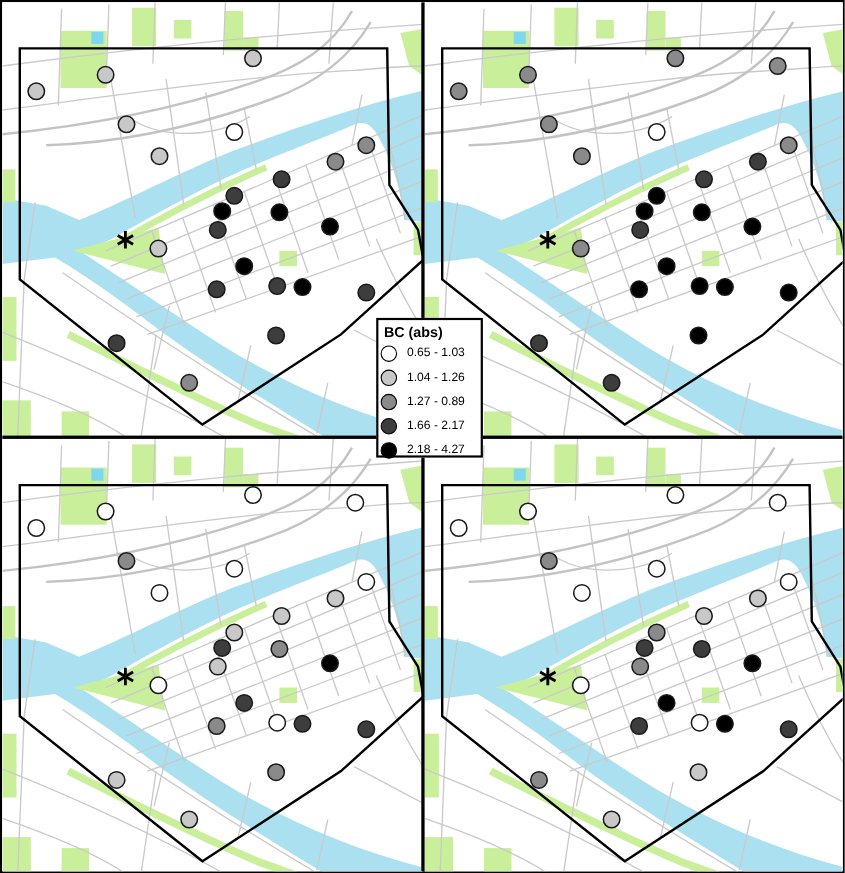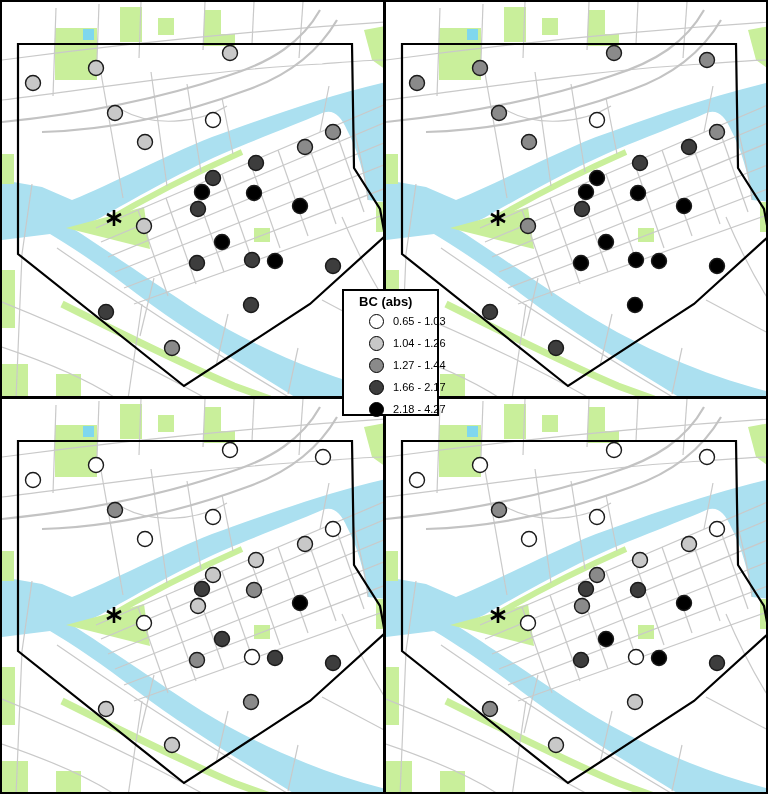--- a/index.html
+++ b/index.html
@@ -3,22 +3,22 @@
 <meta charset="utf-8">
 <style>
   html,body{margin:0;padding:0;background:#e8e8e8;font-family:"Liberation Sans",sans-serif;}
   #figure{position:relative;width:768px;height:794px;background:#ffffff;border:2px solid #000;box-sizing:border-box;overflow:hidden;}
   .panel{position:absolute;width:382px;height:395px;overflow:hidden;background:#ffffff;}
   .panel svg.map{position:absolute;left:0;top:0;width:384px;height:397px;}
   .panel-title{position:absolute;top:8px;left:0;width:100%;text-align:center;font-size:17px;font-weight:bold;color:#000;letter-spacing:0.2px;}
   .divider-v{position:absolute;left:381px;top:0;width:3px;height:100%;background:#000;z-index:5;}
   .divider-h{position:absolute;top:394px;left:0;height:3px;width:100%;background:#000;z-index:5;}
   #legend{position:absolute;left:340px;top:287px;width:97px;height:127px;background:#fff;border:2px solid #000;box-sizing:border-box;z-index:10;}
-  #legend .legend-title{font-size:13px;font-weight:bold;margin:3px 0 1px 15px;color:#000;}
-  .legend-row{display:flex;align-items:center;height:22px;padding-left:25px;}
+  #legend .legend-title{font-size:13px;font-weight:bold;margin:3px 0 1px 5px;color:#000;}
+  .legend-row{display:flex;align-items:center;height:22px;padding-left:2px;}
   .legend-swatch{width:15px;height:15px;border-radius:50%;border:1.3px solid #000;box-sizing:border-box;flex:none;}
   .legend-label{font-size:11px;color:#000;margin-left:9px;white-space:nowrap;}
 </style>
 </head>
 <body>
 
 <svg width="0" height="0" style="position:absolute" aria-hidden="true">
 <defs>
 <g id="basemap">
 
@@ -256,21 +256,21 @@
     <div class="legend-row">
       <span class="legend-swatch" style="background: rgb(255, 255, 255);"></span>
       <span class="legend-label">0.65 - 1.03</span>
     </div>
     <div class="legend-row">
       <span class="legend-swatch" style="background: rgb(200, 200, 200);"></span>
       <span class="legend-label">1.04 - 1.26</span>
     </div>
     <div class="legend-row">
       <span class="legend-swatch" style="background: rgb(138, 138, 138);"></span>
-      <span class="legend-label">1.27 - 1.44</span>
+      <span class="legend-label">1.27 - 0.89</span>
     </div>
     <div class="legend-row">
       <span class="legend-swatch" style="background: rgb(61, 61, 61);"></span>
       <span class="legend-label">1.66 - 2.17</span>
     </div>
     <div class="legend-row">
       <span class="legend-swatch" style="background: rgb(0, 0, 0);"></span>
       <span class="legend-label">2.18 - 4.27</span>
     </div>
   </div>

